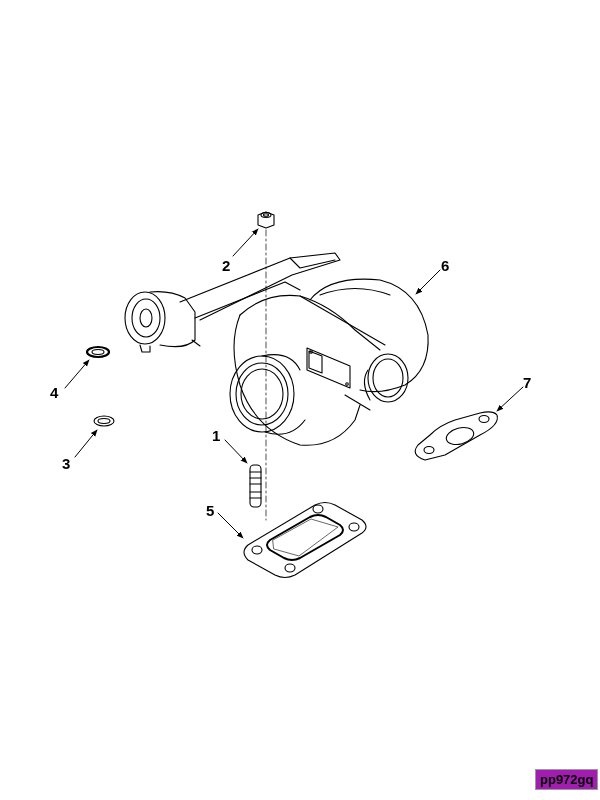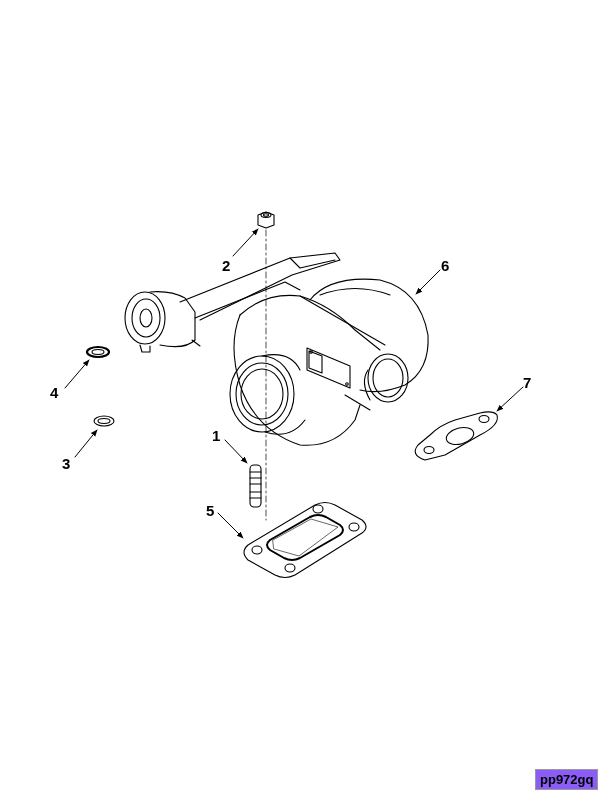--- a/index.html
+++ b/index.html
@@ -1,19 +1,19 @@
 <!DOCTYPE html>
 <html><head>
 <meta charset="utf-8">
 <style>
   html, body { margin:0; padding:0; background:#ffffff; }
   #canvas { position:relative; width:600px; height:800px; background:#fff; overflow:hidden; }
   svg { position:absolute; left:0; top:0; }
   .lbl { position:absolute; font-family:"Liberation Sans", sans-serif; font-weight:bold; font-size:15px; color:#000; line-height:1; }
-  #figid { position:absolute; left:535px; top:769px; border:1px solid #999; padding:2px 4px; font-family:"Liberation Sans", sans-serif; font-weight:bold; font-size:13px; color:#000; background:#8b5cf6; }
+  #figid { position:absolute; left:535px; top:769px; border:1px solid #999; padding:2px 4px; font-family:"Liberation Sans", sans-serif; font-weight:bold; font-size:13px; color:#000; background:#a21caf; }
 </style>
 </head>
 <body>
 
 <div id="canvas">
   <svg width="600" height="800" viewBox="0 0 600 800" fill="none" stroke="#000" stroke-width="1.1" stroke-linejoin="round" stroke-linecap="round">
 
     <g>
 
       <path d="M180 302 L290 258 L335 253 L340 260 L292 275 L200 320"></path>

